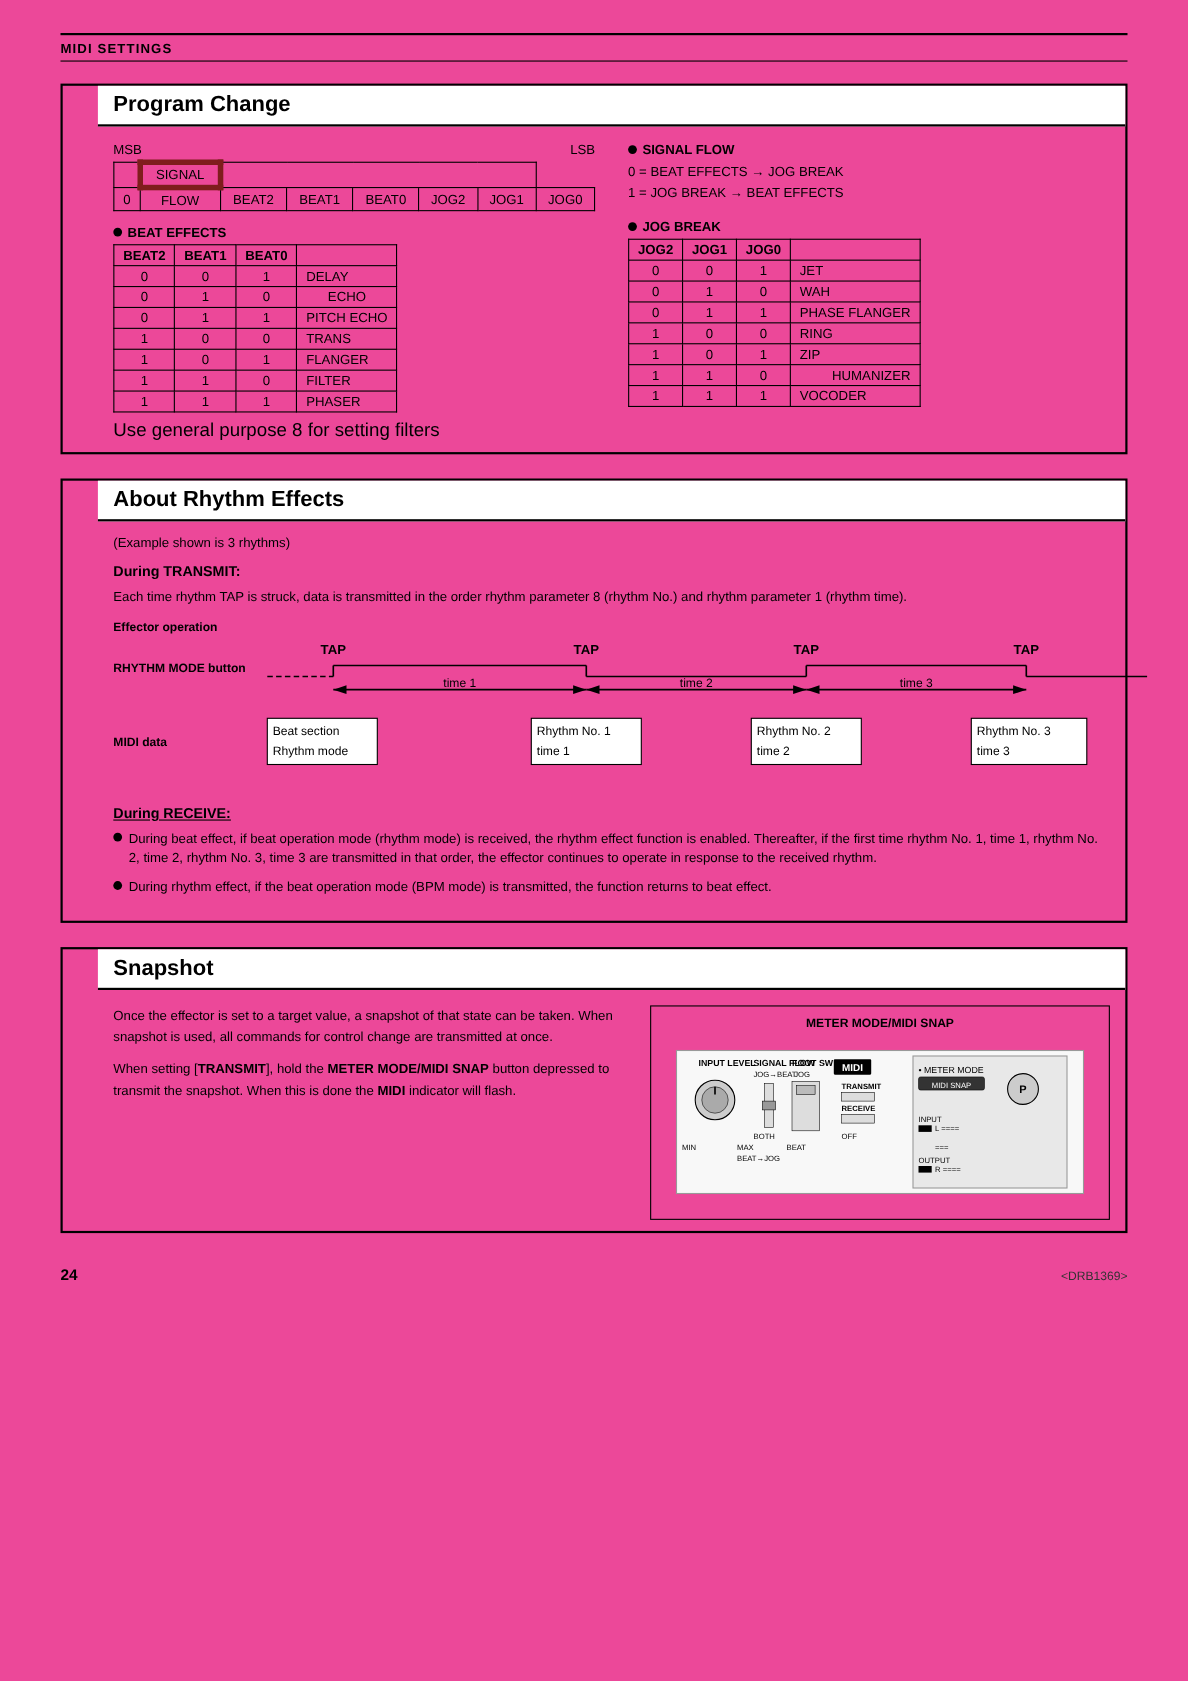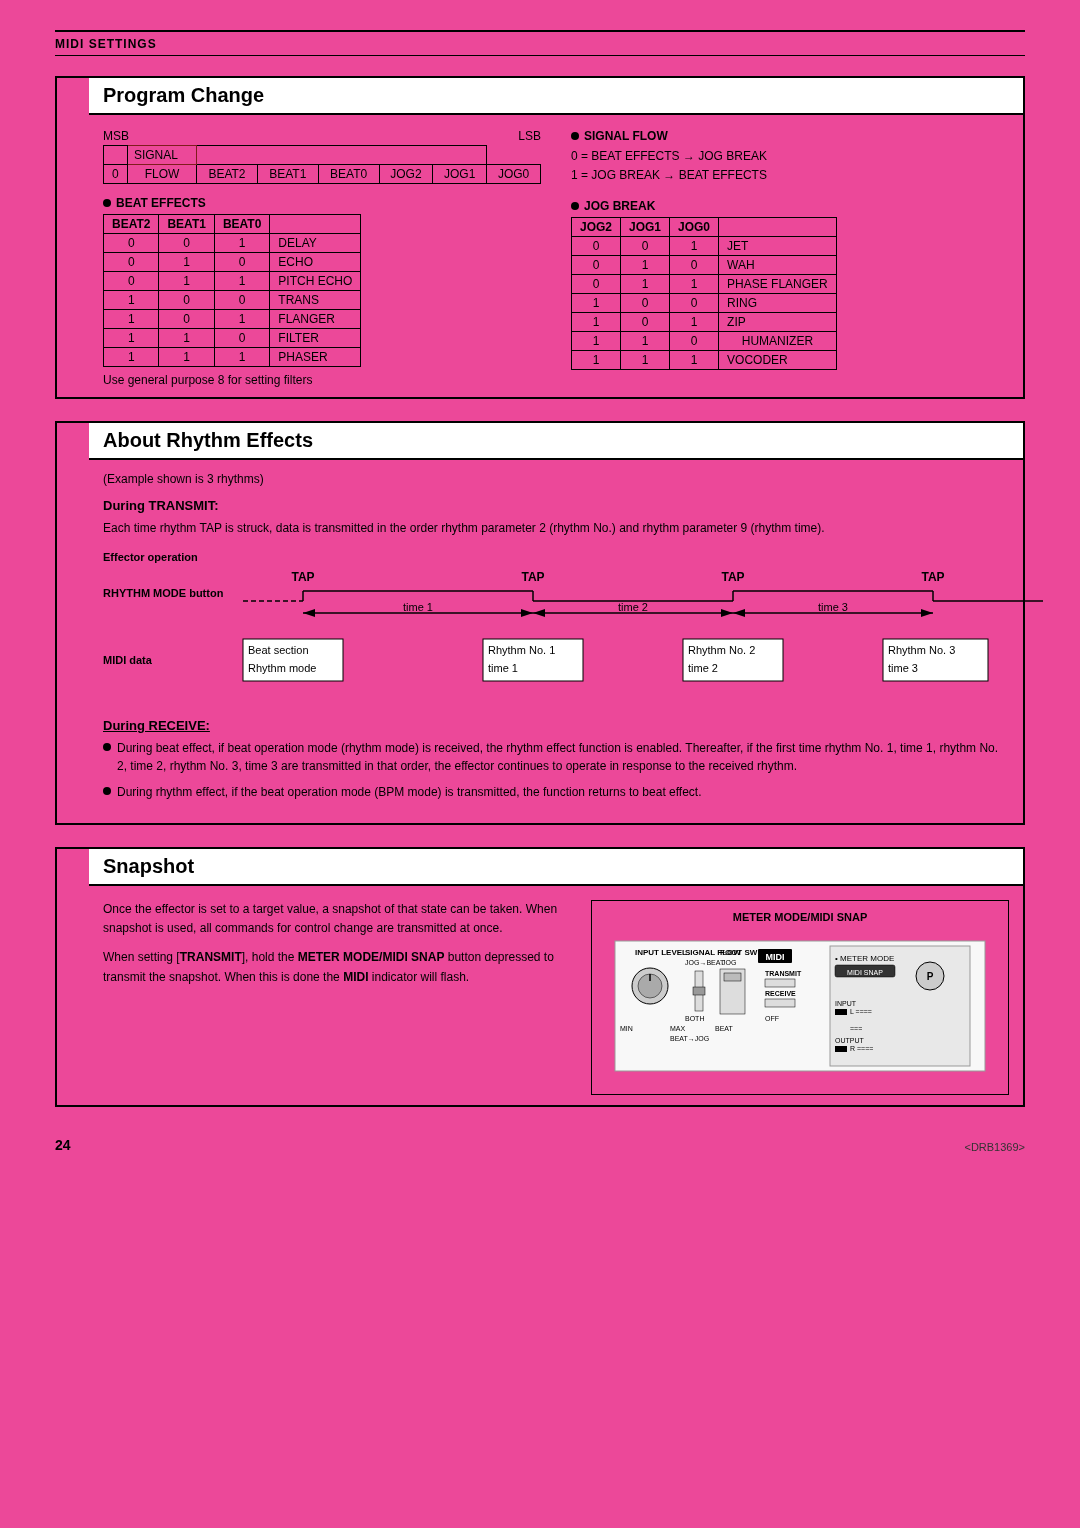--- a/index.html
+++ b/index.html
@@ -86,21 +86,21 @@
     }
     .bullet {
       width: 8px;
       height: 8px;
       background: #000;
       border-radius: 50%;
       display: inline-block;
       flex-shrink: 0;
     }
     .note-text {
-      font-size: 12px;
+      font-size: 17px;
       margin-top: 6px;
     }
     
     .signal-flow-text {
       font-size: 12px;
       margin-top: 4px;
       line-height: 1.6;
     }
     
     .about-inner {
@@ -204,21 +204,21 @@
         <div class="pc-left">
           <div class="msb-lsb-row">
             <span>MSB</span>
             <span>LSB</span>
           </div>
 
           <table style="margin-bottom:12px; width:100%;">
             <tbody>
                 <tr>
               <td style="border:1px solid #000; padding:2px 6px; text-align:center; font-size:12px;"></td>
-              <td style="border:1px solid #7f1d1d; padding:2px 6px; text-align:left; font-size:12px;">SIGNAL</td>
+              <td style="border:5px solid #7f1d1d; padding:2px 6px; text-align:center; font-size:12px;">SIGNAL</td>
               <td colspan="5" style="border:1px solid #000; padding:2px 6px; text-align:center; font-size:12px;"></td>
             </tr>
             <tr>
               <td style="border:1px solid #000; padding:2px 6px; text-align:center; font-size:12px;">0</td>
               <td style="border:1px solid #000; padding:2px 6px; text-align:center; font-size:12px;">FLOW</td>
               <td style="border:1px solid #000; padding:2px 6px; text-align:center; font-size:12px;">BEAT2</td>
               <td style="border:1px solid #000; padding:2px 6px; text-align:center; font-size:12px;">BEAT1</td>
               <td style="border:1px solid #000; padding:2px 6px; text-align:center; font-size:12px;">BEAT0</td>
               <td style="border:1px solid #000; padding:2px 6px; text-align:center; font-size:12px;">JOG2</td>
               <td style="border:1px solid #000; padding:2px 6px; text-align:center; font-size:12px;">JOG1</td>
@@ -244,21 +244,21 @@
             <tr>
                   <td>0</td>
                   <td>0</td>
                   <td>1</td>
                   <td style="text-align: left;">DELAY</td>
                 </tr>
                 <tr>
                   <td>0</td>
                   <td>1</td>
                   <td>0</td>
-                  <td style="text-align: left;">ECHO</td>
+                  <td style="text-align: center;">ECHO</td>
                 </tr>
                 <tr>
                   <td>0</td>
                   <td>1</td>
                   <td>1</td>
                   <td style="text-align: left;">PITCH ECHO</td>
                 </tr>
                 <tr>
                   <td>1</td>
                   <td>0</td>
@@ -340,42 +340,42 @@
                 <tr>
                   <td>1</td>
                   <td>0</td>
                   <td>1</td>
                   <td style="text-align: left;">ZIP</td>
                 </tr>
                 <tr>
                   <td>1</td>
                   <td>1</td>
                   <td>0</td>
-                  <td style="text-align: center;">HUMANIZER</td>
+                  <td style="text-align: right;">HUMANIZER</td>
                 </tr>
                 <tr>
                   <td>1</td>
                   <td>1</td>
                   <td>1</td>
                   <td style="text-align: left;">VOCODER</td>
                 </tr>
               </tbody>
           </table>
         </div>
       </div>
     </div>
   </div>
 
   <div class="section-box">
     <span class="section-box-title-white">About Rhythm Effects</span>
     <div class="about-inner">
       <p class="example-note">(Example shown is 3 rhythms)</p>
 
       <p class="during-transmit-title">During TRANSMIT:</p>
-      <p class="during-text">Each time rhythm TAP is struck, data is transmitted in the order rhythm parameter 2 (rhythm No.) and rhythm parameter 9 (rhythm time).</p>
+      <p class="during-text">Each time rhythm TAP is struck, data is transmitted in the order rhythm parameter 8 (rhythm No.) and rhythm parameter 1 (rhythm time).</p>
 
       <p class="effector-label">Effector operation</p>
 
       <div class="rhythm-diagram">
         <svg width="940" height="130" viewBox="0 0 940 130" style="font-family:Arial,sans-serif; font-size:12px;">
 
           <text x="0" y="28" font-size="11" font-weight="bold">RHYTHM MODE button</text>
           <text x="0" y="95" font-size="11" font-weight="bold">MIDI data</text>
 
           <text x="200" y="12" font-size="12" font-weight="bold" text-anchor="middle">TAP</text>

